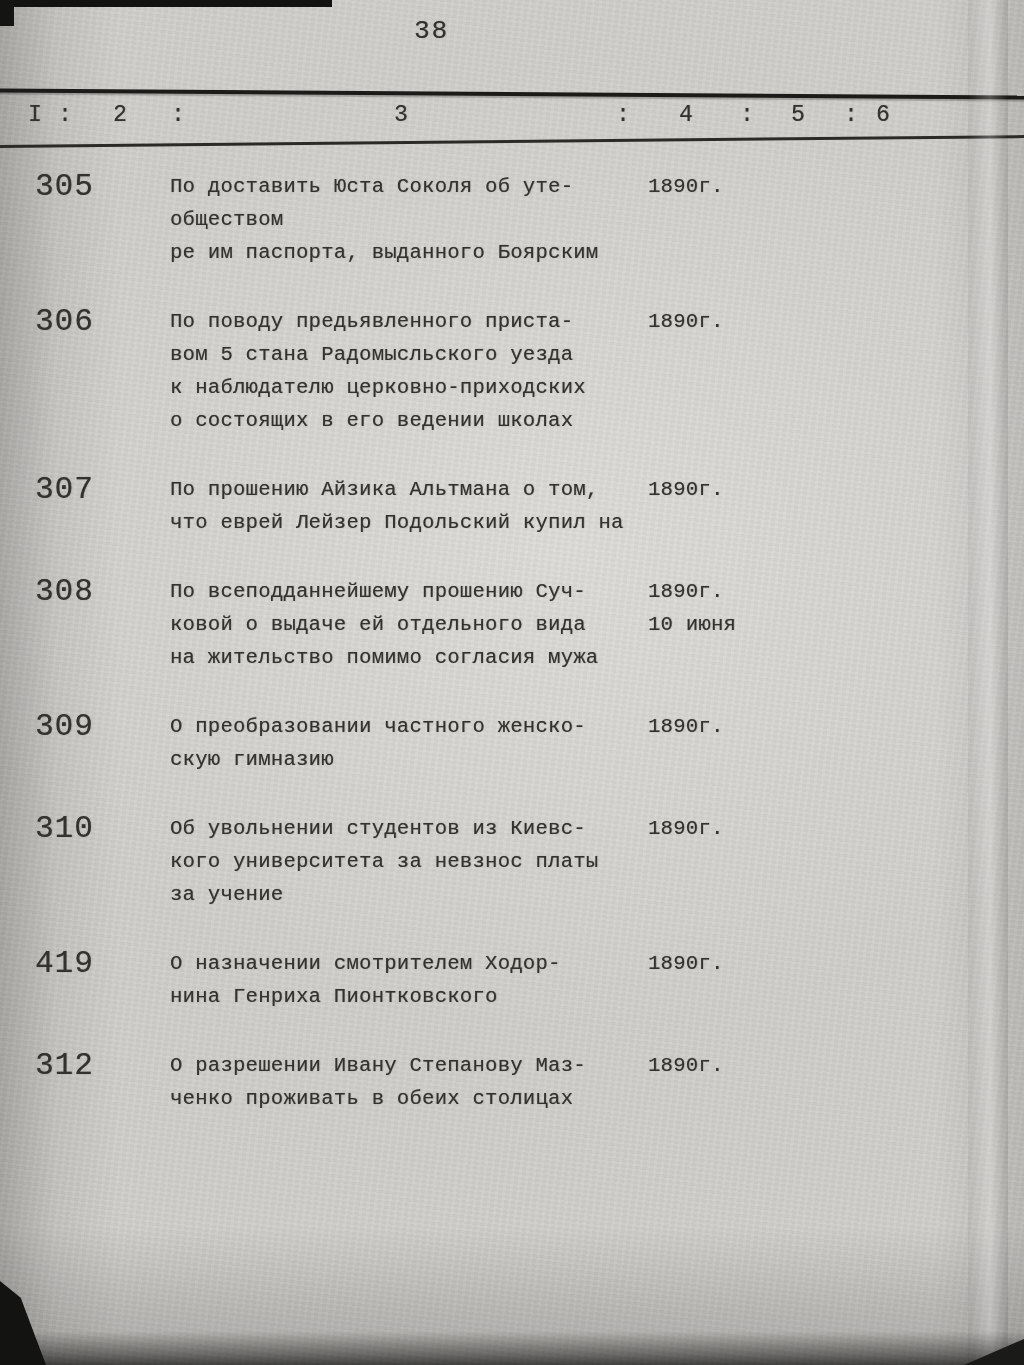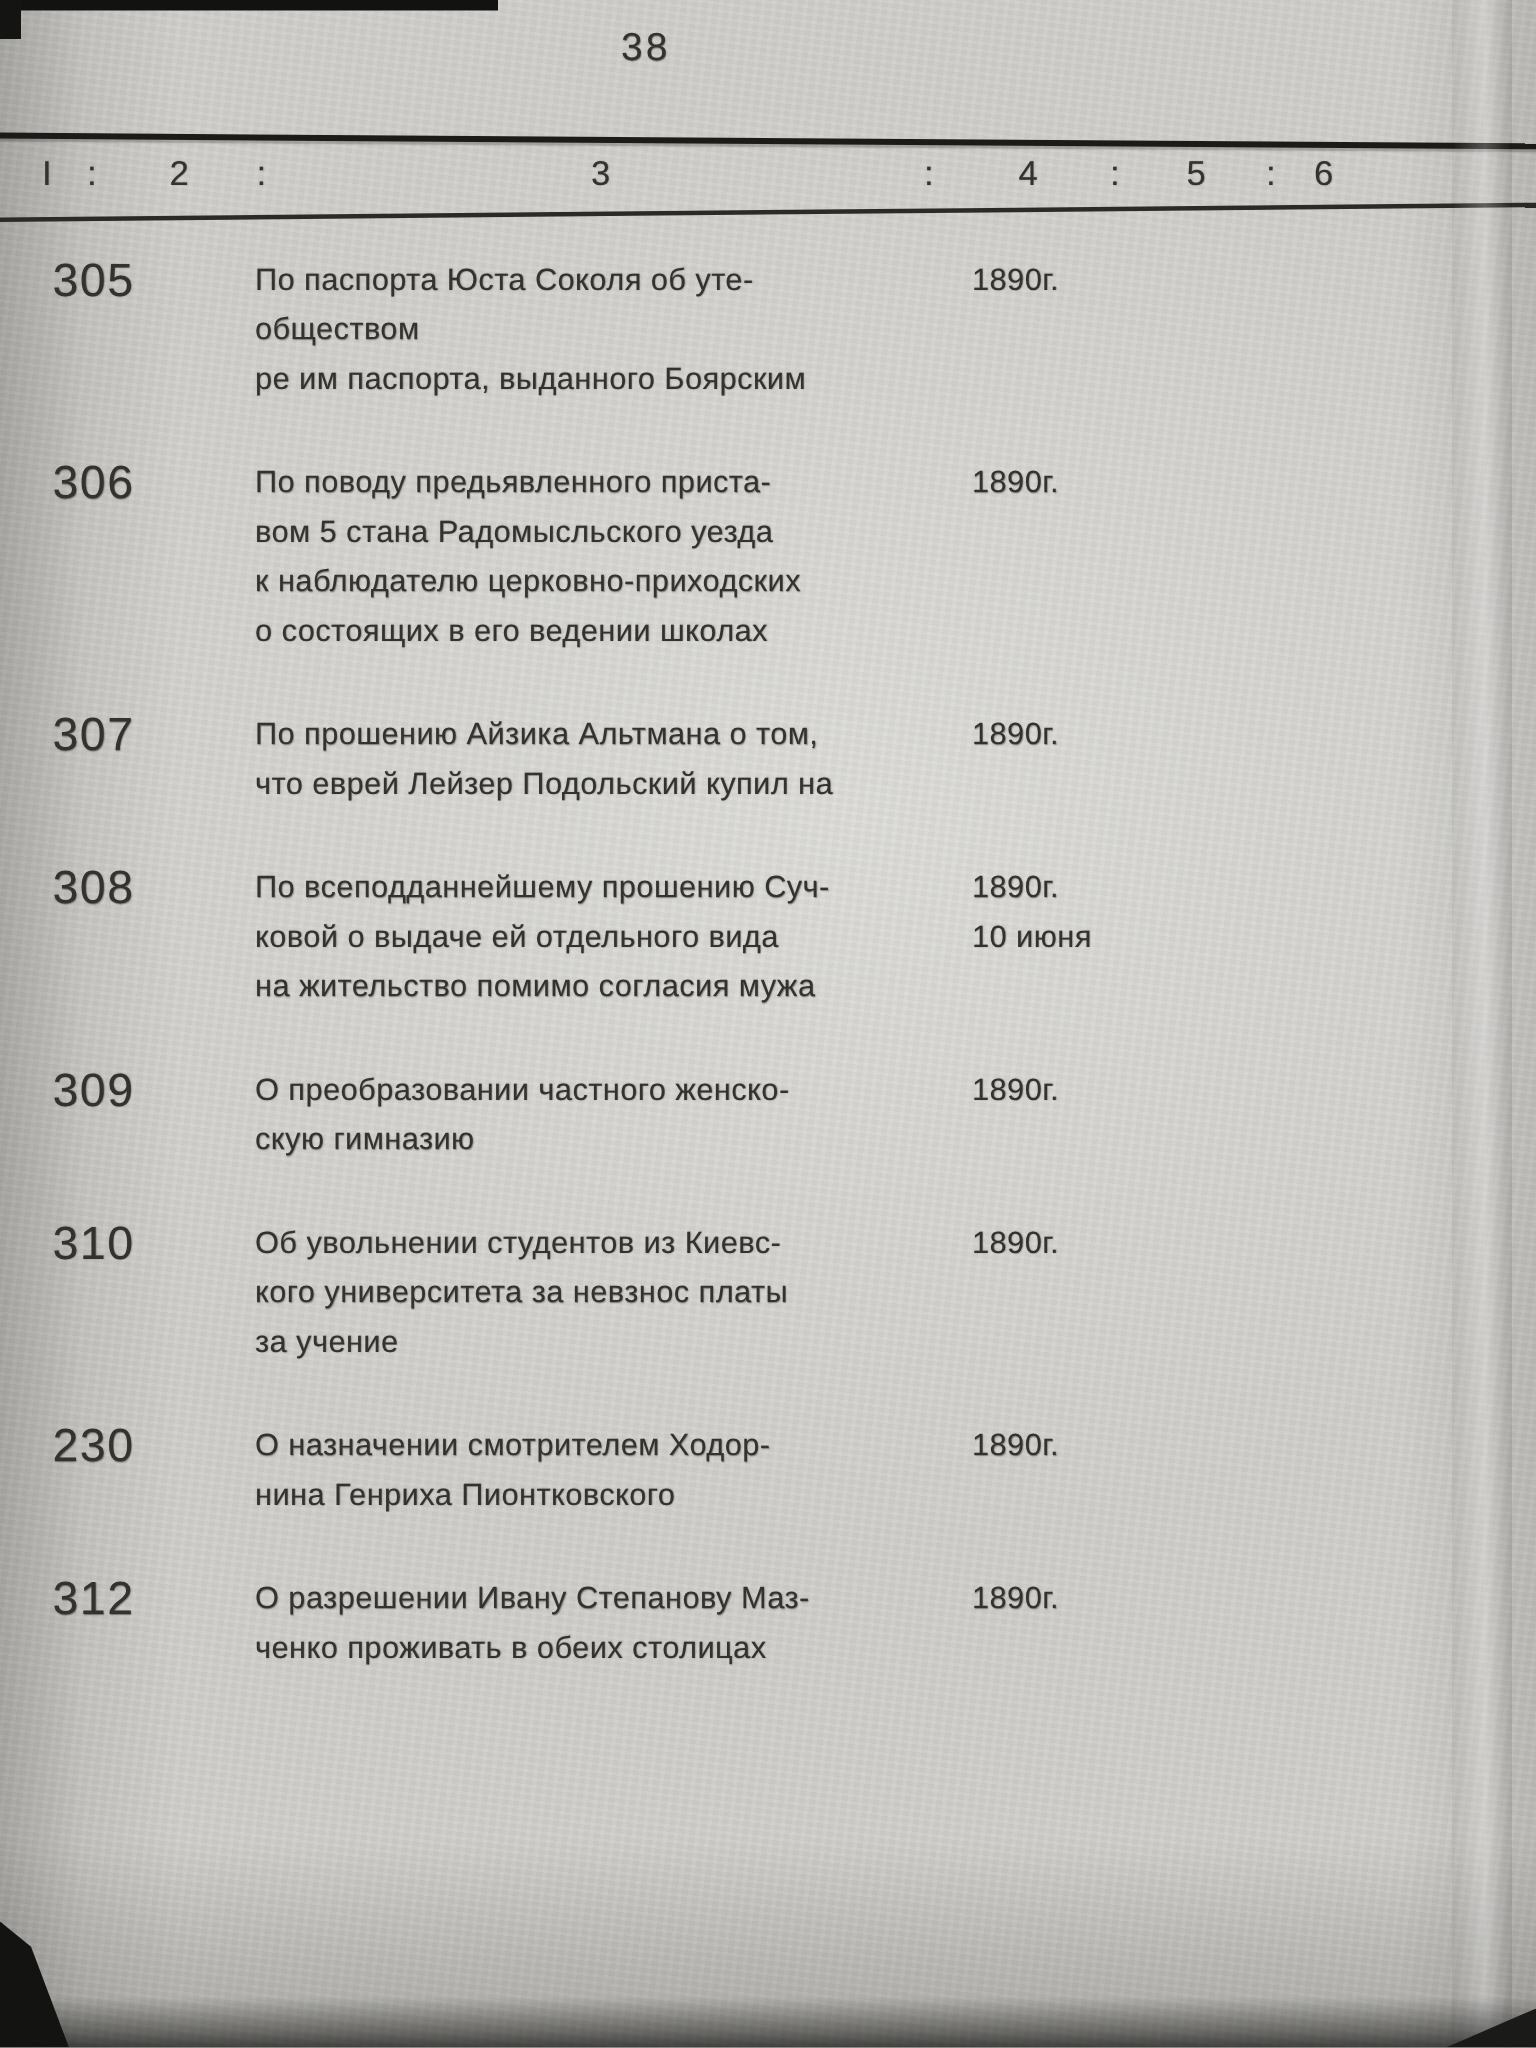--- a/index.html
+++ b/index.html
@@ -5,21 +5,21 @@
   html, body {
     margin: 0;
     padding: 0;
     background: #7a7977;
   }
   .page {
     position: relative;
     width: 1024px;
     height: 1365px;
     overflow: hidden;
-    font-family: Liberation Sans, sans-serif;
+    font-family: Liberation Mono, monospace;
     color: #34322e;
     background:
       radial-gradient(ellipse 900px 700px at 55% 40%, rgba(255,255,255,0.28), rgba(255,255,255,0) 70%),
       linear-gradient(90deg, rgba(0,0,0,0.20) 0px, rgba(0,0,0,0.06) 55px, rgba(0,0,0,0) 120px),
       linear-gradient(270deg, rgba(0,0,0,0.10) 0px, rgba(0,0,0,0) 90px),
       linear-gradient(0deg, rgba(0,0,0,0.18) 0px, rgba(0,0,0,0) 140px),
       #d0cfcb;
   }
   
   .grain {
@@ -148,21 +148,21 @@
     <span class="ht ht9">:</span>
     <span class="ht ht10">6</span>
   </div>
 
   <div class="rule rule-mid"></div>
 
   <div class="entries">
   <div class="entry">
     <div class="entry-num">305</div>
     <div class="entry-text">
-          <div class="line">По паспорта Юста Соколя об уте-</div>
+          <div class="line">По доставить Юста Соколя об уте-</div>
           <div class="line">обществом</div>
           <div class="line">ре им паспорта, выданного Боярским</div>
         </div>
     <div class="entry-date">
           <div class="line">1890г.</div>
         </div>
   </div>
 
   <div class="entry">
     <div class="entry-num">306</div>
@@ -218,21 +218,21 @@
           <div class="line">Об увольнении студентов из Киевс-</div>
           <div class="line">кого университета за невзнос платы</div>
           <div class="line">за учение</div>
         </div>
     <div class="entry-date">
           <div class="line">1890г.</div>
         </div>
   </div>
 
   <div class="entry">
-    <div class="entry-num">230</div>
+    <div class="entry-num">419</div>
     <div class="entry-text">
           <div class="line">О назначении смотрителем Ходор-</div>
           <div class="line">нина Генриха Пионтковского</div>
         </div>
     <div class="entry-date">
           <div class="line">1890г.</div>
         </div>
   </div>
 
   <div class="entry">

